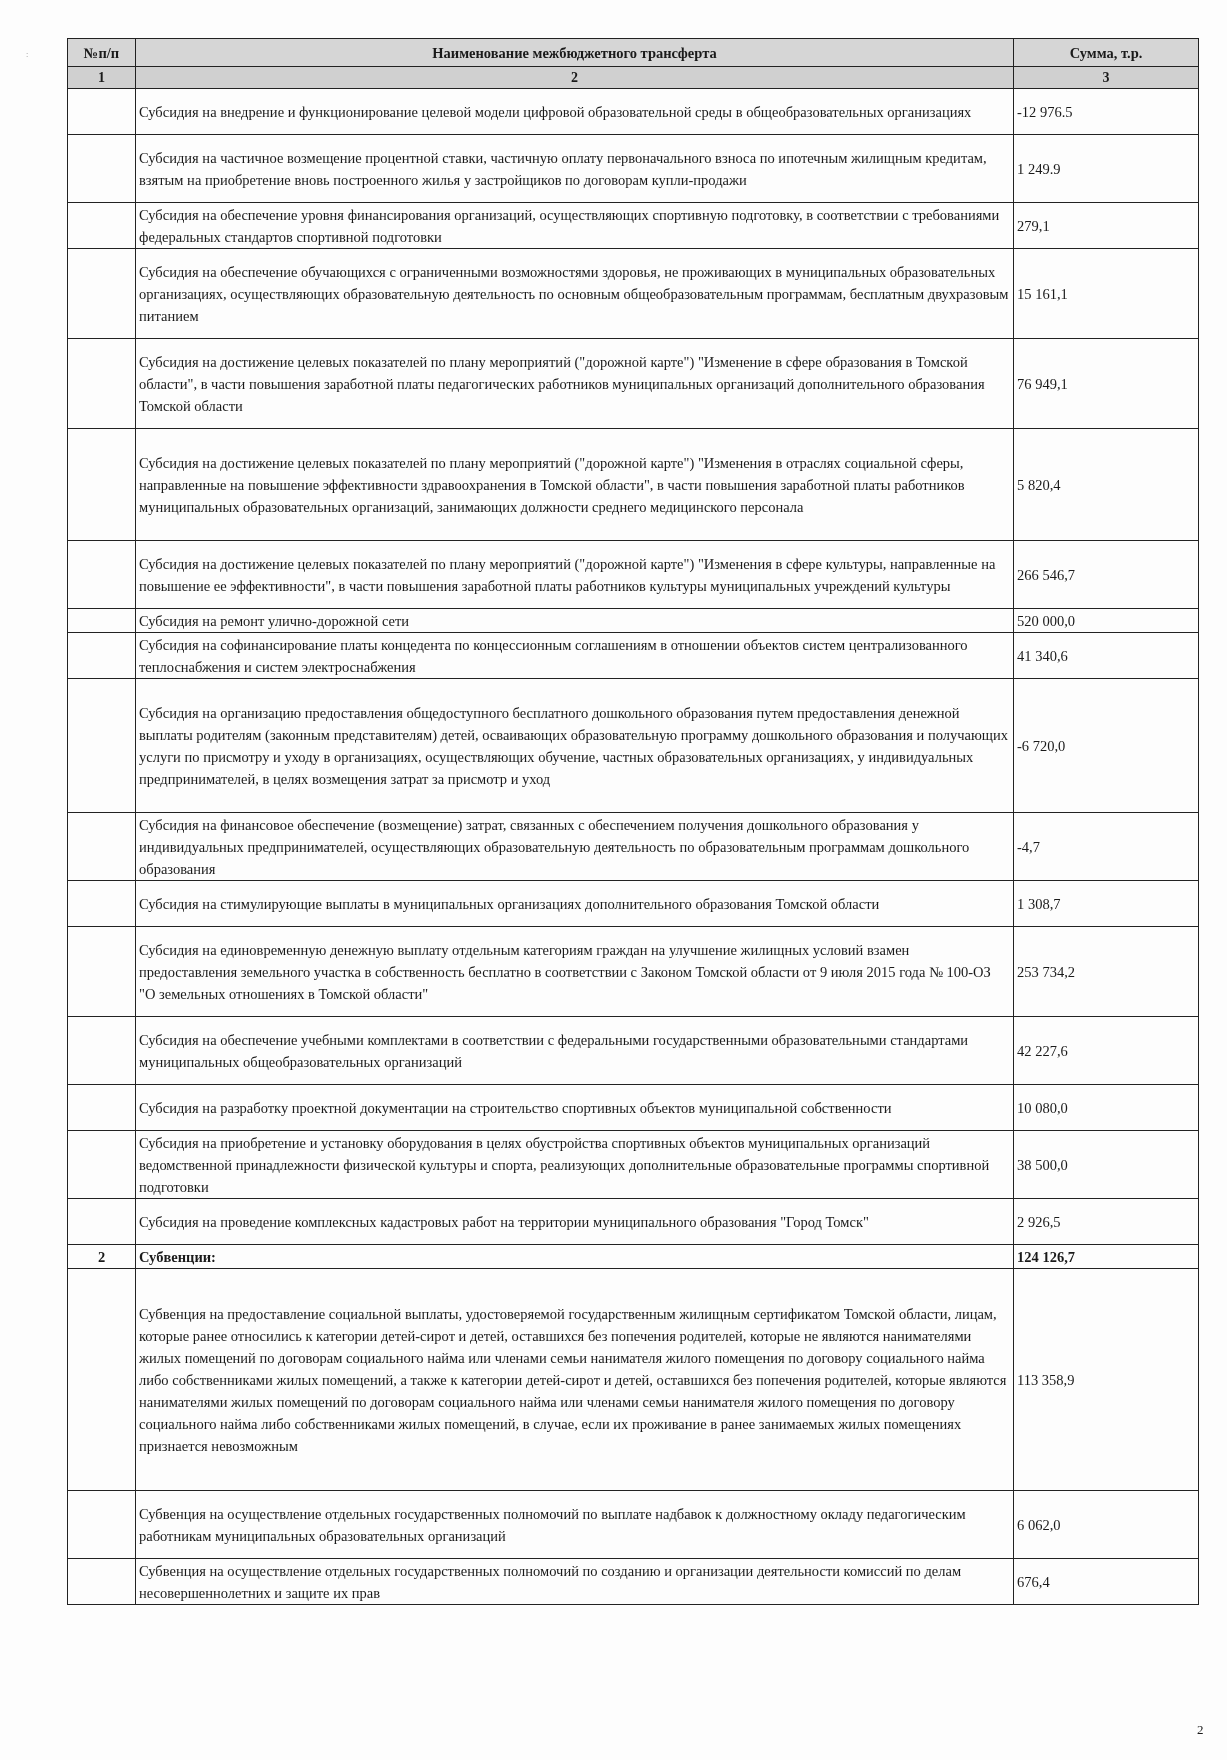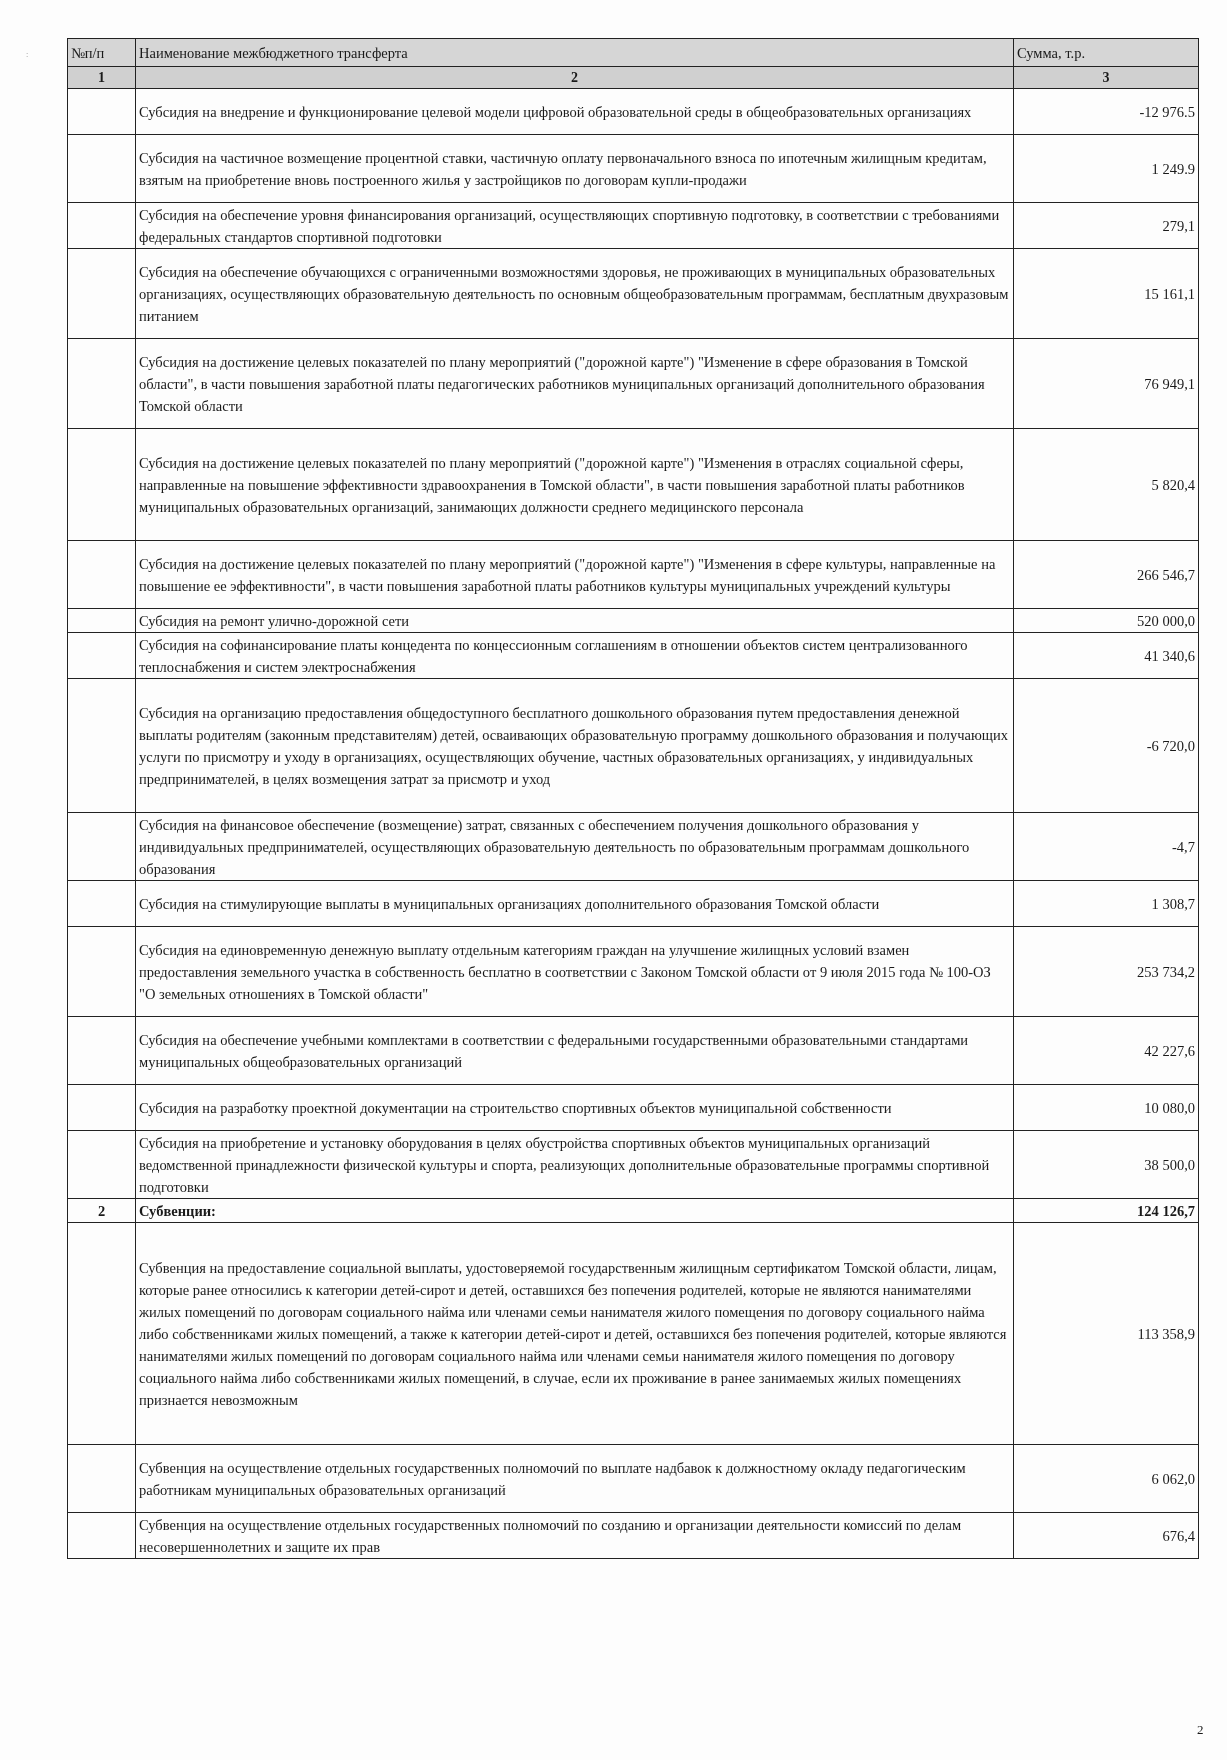--- a/index.html
+++ b/index.html
@@ -2,25 +2,25 @@
 <html><head>
   <meta charset="utf-8">
   <style>
     html, body { margin: 0; padding: 0; background: #ffffff; }
     body { width: 1227px; height: 1760px; position: relative; overflow: hidden;
       font-family: "Liberation Serif", serif; color: #1a1a1a; }
     .page { position: absolute; left: 0; top: 0; width: 1227px; height: 1760px; background: #fdfdfd; }
     table.tr { position: absolute; left: 67px; top: 38px; width: 1131px; border-collapse: collapse; table-layout: fixed; }
     table.tr td, table.tr th { border: 1.5px solid #222; padding: 0 3px; font-size: 14.5px; line-height: 22px; vertical-align: middle; }
     col.c1 { width: 68px; } col.c2 { width: 878px; } col.c3 { width: 185px; }
-    th { background: #d6d6d6; font-weight: normal; text-align: left; height: 27px; font-size: 14px; }
+    th { background: #d6d6d6; font-weight: bold; text-align: center; height: 27px; font-size: 14px; }
     tr.nums td { background: #d0d0d0; font-weight: bold; text-align: center; height: 21px; line-height: 19px; font-size: 14px; }
     td.num { text-align: center; font-weight: bold; }
     td.name { text-align: left; }
-    td.sum { text-align: right; padding-right: 2px; white-space: nowrap; }
+    td.sum { text-align: left; padding-right: 2px; white-space: nowrap; }
     tr.bold td { font-weight: bold; }
     .page-number { position: absolute; left: 1197px; top: 1722px; font-size: 13px; }
     .margin-mark { position: absolute; left: 26px; top: 50px; font-size: 8px; color: #888; }
   </style>
 </head>
 <body>
 
 <div class="page">
   <div class="margin-mark">:</div>
   <table class="tr">
@@ -115,20 +115,25 @@
         <tr style="height: 46px;">
           <td class="num"></td>
           <td class="name">Субсидия на разработку проектной документации на строительство спортивных объектов муниципальной собственности</td>
           <td class="sum">10 080,0</td>
         </tr>
         <tr style="height: 68px;">
           <td class="num"></td>
           <td class="name">Субсидия на приобретение и установку оборудования в целях обустройства спортивных объектов муниципальных организаций ведомственной принадлежности физической культуры и спорта, реализующих дополнительные образовательные программы спортивной подготовки</td>
           <td class="sum">38 500,0</td>
         </tr>
+        <tr style="height: 46px;">
+          <td class="num"></td>
+          <td class="name">Субсидия на проведение комплексных кадастровых работ на территории муниципального образования "Город Томск"</td>
+          <td class="sum">2 926,5</td>
+        </tr>
         <tr class="bold" style="height: 24px;">
           <td class="num">2</td>
           <td class="name">Субвенции:</td>
           <td class="sum">124 126,7</td>
         </tr>
         <tr style="height: 222px;">
           <td class="num"></td>
           <td class="name">Субвенция на предоставление социальной выплаты, удостоверяемой государственным жилищным сертификатом Томской области, лицам, которые ранее относились к категории детей-сирот и детей, оставшихся без попечения родителей, которые не являются нанимателями жилых помещений по договорам социального найма или членами семьи нанимателя жилого помещения по договору социального найма либо собственниками жилых помещений, а также к категории детей-сирот и детей, оставшихся без попечения родителей, которые являются нанимателями жилых помещений по договорам социального найма или членами семьи нанимателя жилого помещения по договору социального найма либо собственниками жилых помещений, в случае, если их проживание в ранее занимаемых жилых помещениях признается невозможным</td>
           <td class="sum">113 358,9</td>
         </tr>

